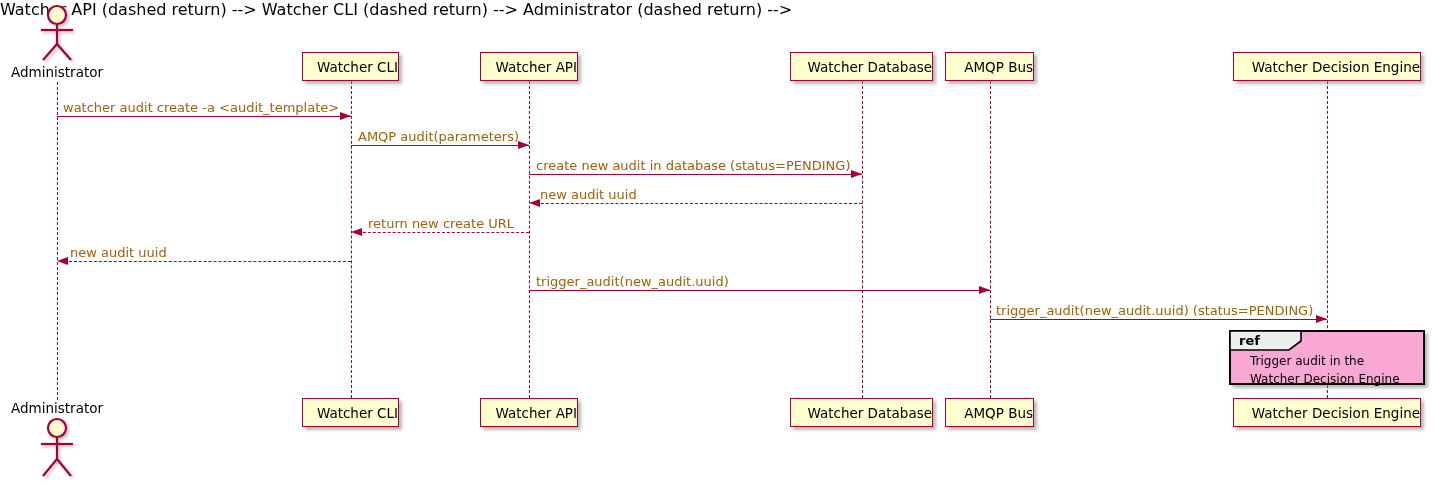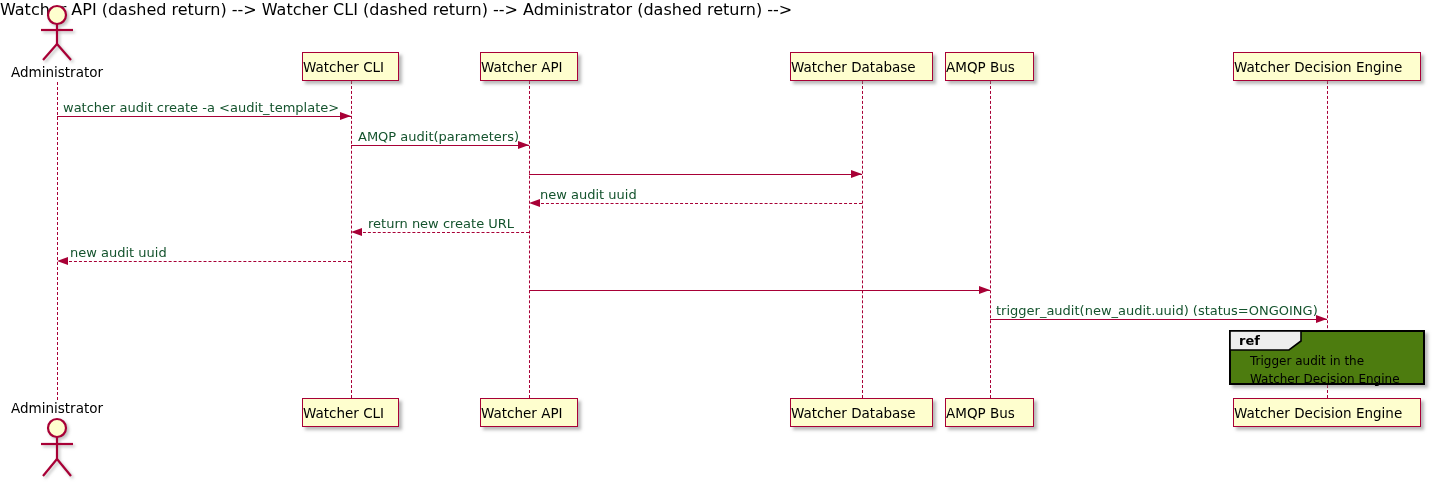--- a/index.html
+++ b/index.html
@@ -4,36 +4,36 @@
 <style>
   html,body { margin:0; padding:0; background:#ffffff; }
   .canvas {
     position:relative; width:1434px; height:486px; background:#ffffff;
     font-family:"DejaVu Sans", sans-serif; color:#000; overflow:hidden;
   }
   .pbox {
     position:absolute; height:29px; box-sizing:border-box;
     background:#FEFECE; border:1.7px solid #A80036;
     box-shadow:3px 3px 3px rgba(130,130,130,0.55);
-    display:flex; align-items:center; justify-content:flex-start;
+    display:flex; align-items:center; justify-content:flex-end;
     font-size:13.5px; white-space:nowrap;
   }
   .lifeline { position:absolute; width:0; border-left:1.2px dashed #A80036; }
-  .msg-label { position:absolute; font-size:13px; white-space:nowrap; color:#14532d; line-height:15px; }
+  .msg-label { position:absolute; font-size:13px; white-space:nowrap; color:#a16207; line-height:15px; }
   .mline { position:absolute; height:0; }
   .solid { border-top:1.5px solid #A80036; }
   .dashed { border-top:1.5px dashed #A80036; }
   .arr { position:absolute; width:0; height:0; border-top:4.5px solid transparent; border-bottom:4.5px solid transparent; }
   .arr-r { border-left:11px solid #A80036; }
   .arr-l { border-right:11px solid #A80036; }
   .actor-label { position:absolute; font-size:13.5px; text-align:center; width:120px; }
   .actor-svg { position:absolute; filter:drop-shadow(2.5px 2.5px 1.5px rgba(130,130,130,0.5)); }
   .ref-frame {
     position:absolute; left:1229px; top:330px; width:196px; height:55px;
-    box-sizing:border-box; background:#4d7c0f; border:2px solid #000;
+    box-sizing:border-box; background:#f9a8d4; border:2px solid #000;
     box-shadow:3px 3px 3px rgba(130,130,130,0.55);
   }
   .ref-tag { position:absolute; left:-1px; top:-1px; width:72px; height:20px; }
   .ref-tag-text {
     position:absolute; left:8px; top:1px; font-size:13px; font-weight:bold; color:#000;
   }
   .ref-body { position:absolute; left:19px; top:21px; font-size:12px; line-height:17.5px; white-space:nowrap; }
 </style>
 </head>
 <body>
@@ -80,44 +80,46 @@
   <div class="msg-label" style="left:63px; top:100px;">watcher audit create -a &lt;audit_template&gt;</div>
   <div class="mline solid" style="left:57px; top:116px; width:294px;"></div>
   <div class="arr arr-r" style="left:340px; top:112px;"></div>
 
   
   <div class="msg-label" style="left:358px; top:129px;">AMQP audit(parameters)</div>
   <div class="mline solid" style="left:351px; top:145px; width:178px;"></div>
   <div class="arr arr-r" style="left:518px; top:141px;"></div>
 
   
+  <div class="msg-label" style="left:536px; top:158px;">create new audit in database (status=PENDING)</div>
   <div class="mline solid" style="left:529px; top:174px; width:333px;"></div>
   <div class="arr arr-r" style="left:851px; top:170px;"></div>
 
    Watcher API (dashed return) --&gt;
   <div class="msg-label" style="left:540px; top:187px;">new audit uuid</div>
   <div class="mline dashed" style="left:536px; top:203px; width:326px;"></div>
   <div class="arr arr-l" style="left:529px; top:199px;"></div>
 
    Watcher CLI (dashed return) --&gt;
   <div class="msg-label" style="left:368px; top:216px;">return new create URL</div>
   <div class="mline dashed" style="left:358px; top:232px; width:171px;"></div>
   <div class="arr arr-l" style="left:351px; top:228px;"></div>
 
    Administrator (dashed return) --&gt;
   <div class="msg-label" style="left:70px; top:245px;">new audit uuid</div>
   <div class="mline dashed" style="left:64px; top:261px; width:287px;"></div>
   <div class="arr arr-l" style="left:57px; top:257px;"></div>
 
   
+  <div class="msg-label" style="left:536px; top:274px;">trigger_audit(new_audit.uuid)</div>
   <div class="mline solid" style="left:529px; top:290px; width:461px;"></div>
   <div class="arr arr-r" style="left:979px; top:286px;"></div>
 
   
-  <div class="msg-label" style="left:996px; top:303px;">trigger_audit(new_audit.uuid) (status=ONGOING)</div>
+  <div class="msg-label" style="left:996px; top:303px;">trigger_audit(new_audit.uuid) (status=PENDING)</div>
   <div class="mline solid" style="left:990px; top:319px; width:337px;"></div>
   <div class="arr arr-r" style="left:1316px; top:315px;"></div>
 
   
   <div class="ref-frame">
     <svg class="ref-tag" width="72" height="20" viewBox="0 0 72 20">
       <polygon points="0,0 71,0 71,10 59,19 0,19" fill="#EEEEEE" stroke="#000000" stroke-width="1.6"></polygon>
     </svg>
     <span class="ref-tag-text">ref</span>
     <div class="ref-body">

